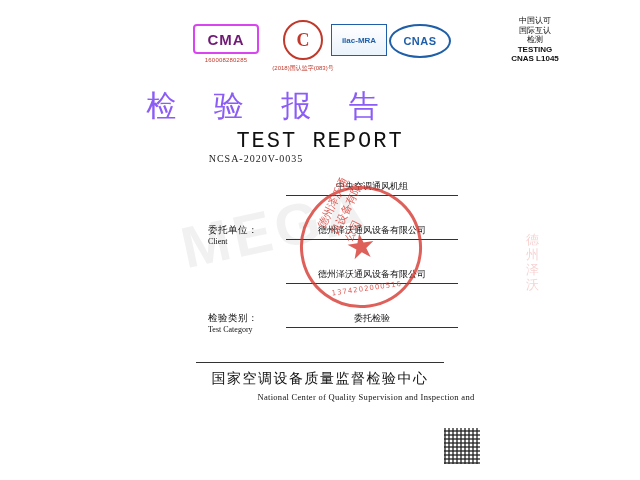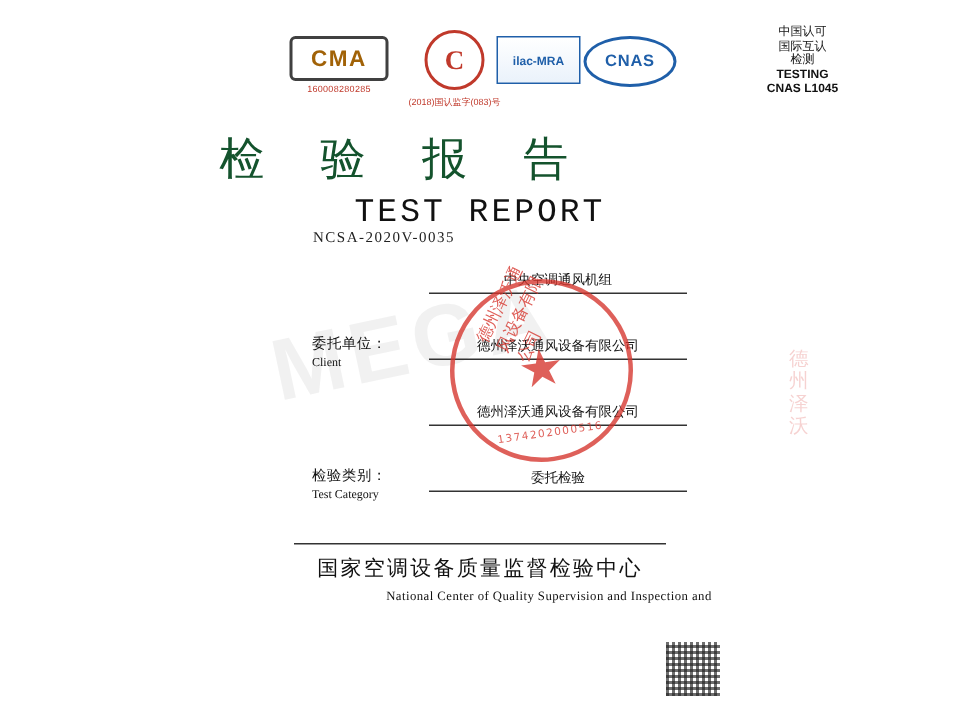--- a/index.html
+++ b/index.html
@@ -30,29 +30,29 @@
     height: 70px;
   }
   .logo {
     position: absolute;
     text-align: center;
   }
 
   
   .logo-cma { left: 190px; top: 16px; width: 72px; }
   .cma-box {
-    border: 2px solid #404040;
+    border: 2px solid #d946ef;
     border-radius: 4px;
     width: 62px;
     height: 26px;
     margin: 0 auto;
     display: flex;
     align-items: center;
     justify-content: center;
-    color: #a16207;
+    color: #701a75;
     font-weight: bold;
     font-size: 15px;
     letter-spacing: 1px;
     font-family: "Liberation Sans", sans-serif;
   }
   .cma-code {
     color: #c0392b;
     font-size: 6px;
     margin-top: 3px;
     font-family: "Liberation Sans", sans-serif;
@@ -143,21 +143,21 @@
   .title-cn {
     position: absolute;
     top: 86px;
     left: 0;
     width: 525px;
     text-align: center;
     font-family: "DejaVu Sans", sans-serif;
     font-size: 30px;
     letter-spacing: 14px;
     text-indent: 14px;
-    color: #14532d;
+    color: #8b5cf6;
   }
   .title-en {
     position: absolute;
     top: 129px;
     left: 0;
     width: 640px;
     text-align: center;
     font-size: 22px;
     letter-spacing: 2px;
     color: #111;

